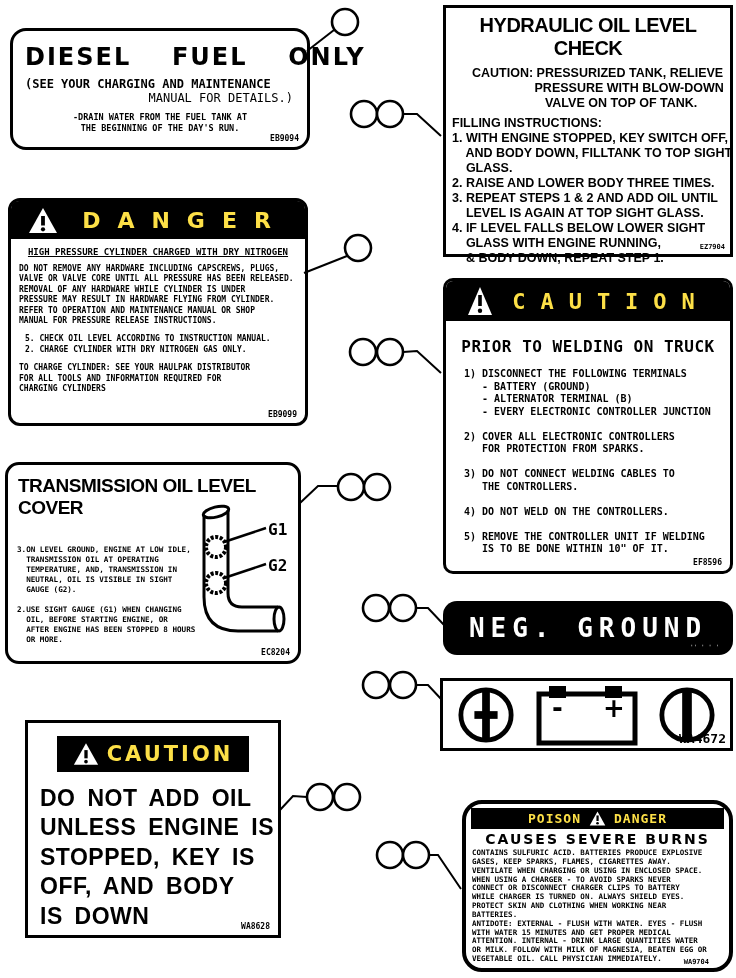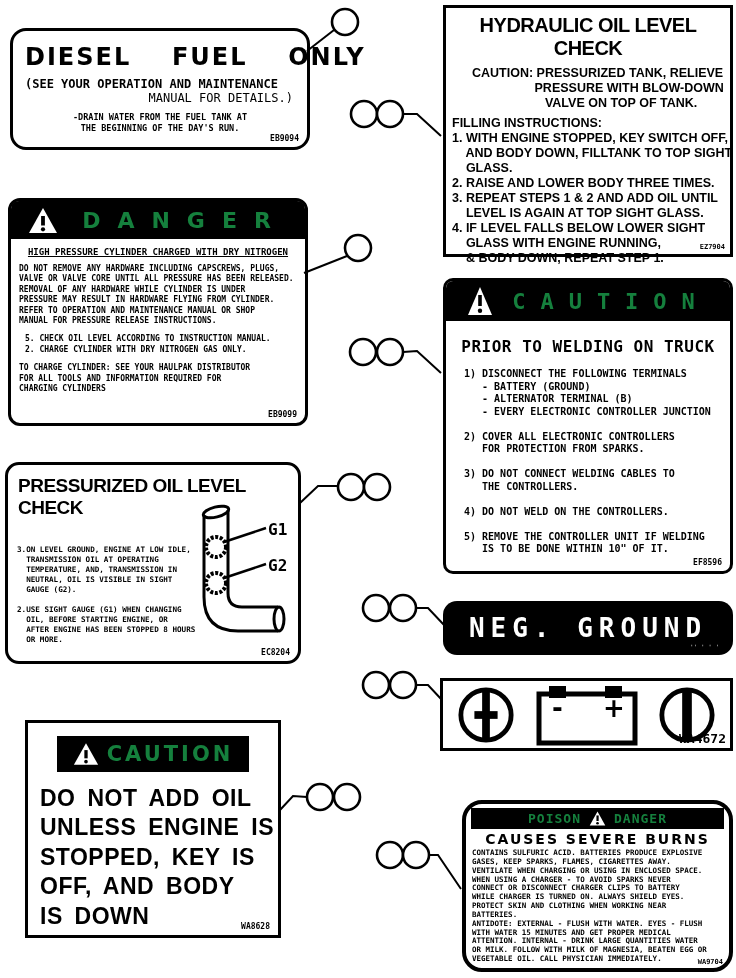--- a/index.html
+++ b/index.html
@@ -4,21 +4,21 @@
 <style>
   html,body{margin:0;padding:0;}
   body{
     width:736px;height:978px;position:relative;background:#ffffff;
     font-family:"DejaVu Sans Mono", monospace;color:#000;
     -webkit-font-smoothing:none;
   }
   .label{position:absolute;border:3px solid #000;background:#fff;box-sizing:border-box;}
   .pre{white-space:pre;}
   .code{position:absolute;right:8px;bottom:4px;font-size:8px;font-weight:bold;font-family:"DejaVu Sans Mono",monospace;}
-  .band{background:#000;color:#15803d;display:flex;align-items:center;justify-content:center;gap:10px;}
+  .band{background:#000;color:#fde047;display:flex;align-items:center;justify-content:center;gap:10px;}
 
   
   .diesel{left:10px;top:28px;width:300px;height:122px;border-radius:16px;}
   .diesel .title{font-family:"DejaVu Sans",sans-serif;font-weight:bold;font-size:24px;letter-spacing:2px;word-spacing:10px;margin:12px 0 6px 12px;white-space:pre;}
   .diesel .sub1{font-size:12px;font-weight:bold;margin-left:12px;}
   .diesel .sub2{font-size:12px;font-weight:normal;text-align:right;margin-right:14px;}
   .diesel .note{font-size:8.5px;font-weight:bold;text-align:center;margin-top:7px;line-height:1.25;}
 
   
   .dangerN{left:8px;top:198px;width:300px;height:228px;border-radius:12px;}
@@ -66,30 +66,30 @@
   
   .batt{left:440px;top:678px;width:293px;height:73px;display:flex;align-items:center;justify-content:space-between;padding:0 14px;}
   .batt .code{font-size:13px;right:4px;bottom:2px;}
 
   
   .poison{left:462px;top:800px;width:271px;height:172px;border-width:4px;border-radius:20px;}
   .poison .band{height:21px;margin:4px 5px 0;gap:8px;}
   .poison .band span{font-weight:bold;font-size:13px;letter-spacing:1px;}
   .poison .sub{font-family:"DejaVu Sans",sans-serif;font-weight:bold;font-size:14px;text-align:center;letter-spacing:2px;margin-top:2px;}
   .poison .body{font-size:7.5px;font-weight:bold;line-height:1.18;margin:2px 0 0 6px;}
-  .poison .code{font-size:7px;right:6px;bottom:2px;}
+  .poison .code{font-size:7px;right:20px;bottom:2px;}
 
   .overlay{position:absolute;left:0;top:0;pointer-events:none;}
 </style>
 </head>
 <body>
 
 <div class="label diesel">
   <div class="title">DIESEL  FUEL  ONLY</div>
-  <div class="sub1">(SEE YOUR OPERATION AND MAINTENANCE</div>
+  <div class="sub1">(SEE YOUR CHARGING AND MAINTENANCE</div>
   <div class="sub2">MANUAL FOR DETAILS.)</div>
   <div class="note pre">-DRAIN WATER FROM THE FUEL TANK AT
 THE BEGINNING OF THE DAY'S RUN.</div>
   <div class="code">EB9094</div>
 </div>
 
 <div class="label dangerN">
   <div class="band">
     <svg width="30" height="27" viewBox="0 0 30 27">
       <path d="M15 1 L29 26 L1 26 Z" fill="#fff"></path>
@@ -107,21 +107,21 @@
 MANUAL FOR PRESSURE RELEASE INSTRUCTIONS.</div>
   <div class="list pre">5. CHECK OIL LEVEL ACCORDING TO INSTRUCTION MANUAL.
 2. CHARGE CYLINDER WITH DRY NITROGEN GAS ONLY.</div>
   <div class="foot pre">TO CHARGE CYLINDER: SEE YOUR HAULPAK DISTRIBUTOR
 FOR ALL TOOLS AND INFORMATION REQUIRED FOR
 CHARGING CYLINDERS</div>
   <div class="code">EB9099</div>
 </div>
 
 <div class="label trans">
-  <div class="title">PRESSURIZED OIL LEVEL CHECK</div>
+  <div class="title">TRANSMISSION OIL LEVEL COVER</div>
   <div class="item i1 pre">3.ON LEVEL GROUND, ENGINE AT LOW IDLE,
   TRANSMISSION OIL AT OPERATING
   TEMPERATURE, AND, TRANSMISSION IN
   NEUTRAL, OIL IS VISIBLE IN SIGHT
   GAUGE (G2).</div>
   <div class="item i2 pre">2.USE SIGHT GAUGE (G1) WHEN CHANGING
   OIL, BEFORE STARTING ENGINE, OR
   AFTER ENGINE HAS BEEN STOPPED 8 HOURS
   OR MORE.</div>
   <svg width="118" height="150" viewBox="0 0 118 150">

